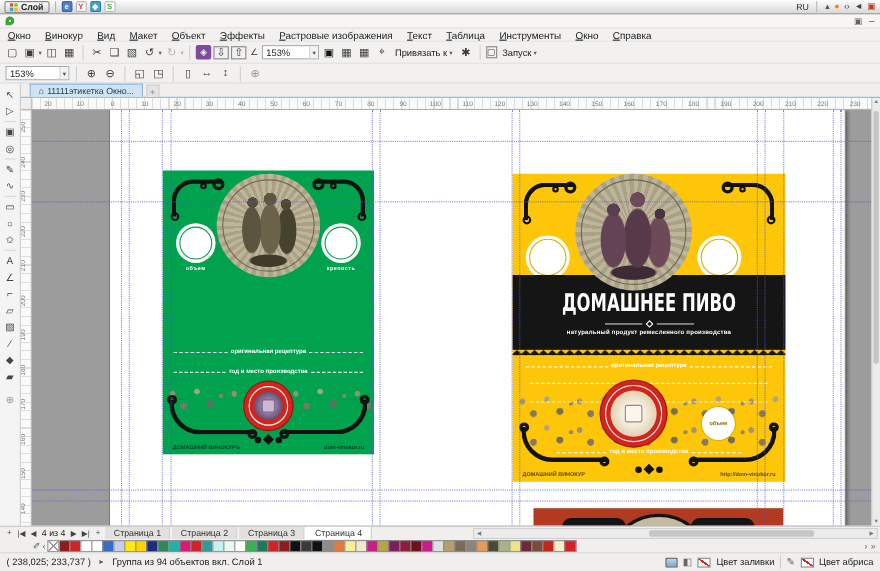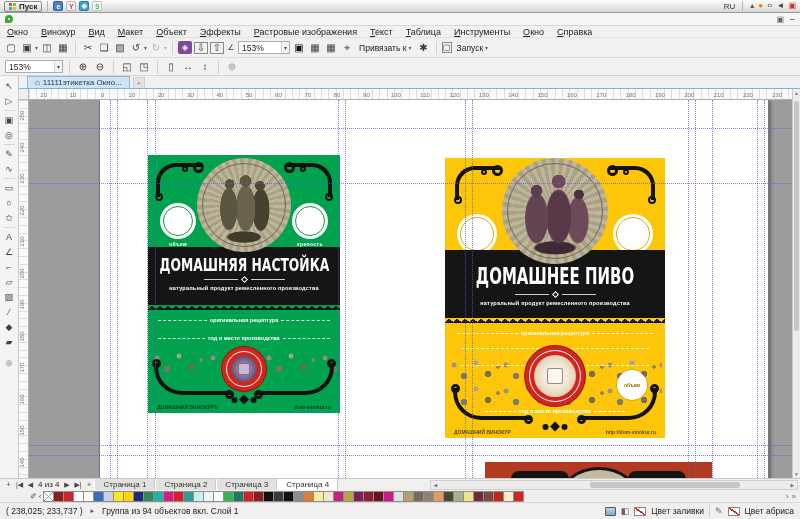--- a/index.html
+++ b/index.html
@@ -74,21 +74,21 @@
     box-shadow:2px 2px 3px rgba(0,0,0,.35)}
   .gv{position:absolute;top:0;height:378px;width:0;border-left:1px dotted #5b5bd6;opacity:.75;z-index:20}
   .gh{position:absolute;left:0;right:0;height:0;border-top:1px dotted #5b5bd6;opacity:.75;z-index:20}
   .vscroll{position:absolute;right:0;top:89px;width:8px;height:389px;background:#ececec;border-left:1px solid #c9c9c9;z-index:7}
   .vscroll .vth{position:absolute;left:1px;right:1px;top:12px;height:230px;background:#c6c6c6;border-radius:3px}
   .vscroll .va{position:absolute;left:0;right:0;text-align:center;font-size:5px;color:#777}
 
   
   .label{position:absolute;z-index:10}
   .glabel{left:119px;top:55px;width:192px;height:258px}
-  .ylabel{left:416px;top:58px;width:220px;height:280px}
+  .ylabel{left:437px;top:58px;width:248px;height:280px}
   .rlabel{left:456px;top:362px;width:227px;height:16px;overflow:hidden}
   .orn{position:absolute;width:50px;height:40px;z-index:2}
   .orn i{position:absolute;display:block}
   .orn .b{left:0;top:0;width:46px;height:34px;border-left:4px solid #121212;border-top:4px solid #121212;border-top-left-radius:20px}
   .orn .c1{right:2px;top:-1px;width:11px;height:11px;border:3px solid #121212;border-radius:50%}
   .orn .c2{right:18px;top:3px;width:6px;height:6px;border:2px solid #121212;border-radius:50%}
   .orn .c3{left:-1px;bottom:2px;width:8px;height:8px;border:2px solid #121212;border-radius:50%}
   .orn.right{transform:scaleX(-1)}
   .illus{position:absolute;border-radius:50%;background:repeating-conic-gradient(#beb69c 0 5deg,#aba286 5deg 10deg);z-index:3}
   .illus::before{content:"";position:absolute;inset:5px;border:1px solid #6f6854;border-radius:50%}
@@ -193,21 +193,21 @@
 <div id="screen">
 
   <div class="taskbar">
     <div class="start-btn">
       <span class="win-flag">
         <i style="background:#e34f26"></i>
           <i style="background:#7ac143"></i>
           <i style="background:#29a8e0"></i>
           <i style="background:#fdb813"></i>
       </span>
-      <span>Пуск</span>
+      <span>Слой</span>
     </div>
     <span class="tb-sep"></span>
     <span style="display:flex;gap:3px">
       <span class="ql" style="background: rgb(74, 127, 212); color: rgb(255, 255, 255);">e</span>
 
       <span class="ql" style="background: rgb(245, 245, 245); color: rgb(212, 58, 47);">Y</span>
 
       <span class="ql" style="background: rgb(58, 165, 220); color: rgb(255, 255, 255);">◆</span>
 
       <span class="ql" style="background: rgb(255, 255, 255); color: rgb(73, 176, 77);">S</span>
@@ -440,29 +440,20 @@
           <i class="c2"></i>
           <i class="c3"></i>
         </div>
       <div class="illus" style="left:49px;top:3px;width:94px;height:94px">
           <div class="figs"></div>
         </div>
       <div class="wcirc" style="left:12px;top:48px;width:36px;height:36px"></div>
       <div class="wcirc" style="left:144px;top:48px;width:36px;height:36px"></div>
       <div class="badge" style="left:4px;top:86px;width:52px">объем</div>
       <div class="badge" style="right:4px;top:86px;width:52px">крепость</div>
-      <div class="band" style="top:92px;height:58px">
-        <div class="btitle" style="margin-top:9px;font-size:14px">ДОМАШНЯЯ НАСТОЙКА</div>
-        <div class="sep-row" style="margin-top:5px">
-            <span class="ln"></span>
-            <span class="dia"></span>
-            <span class="ln"></span>
-          </div>
-        <div class="bsub">натуральный продукт ремесленного производства</div>
-      </div>
       <div class="trow" style="left:10px;right:10px;top:162px">
         <span class="dash"></span>
           <span>оригинальная рецептура</span>
           <span class="dash"></span>
       </div>
       <div class="trow" style="left:10px;right:10px;top:180px">
         <span class="dash"></span>
           <span>год и место производства</span>
           <span class="dash"></span>
       </div>

